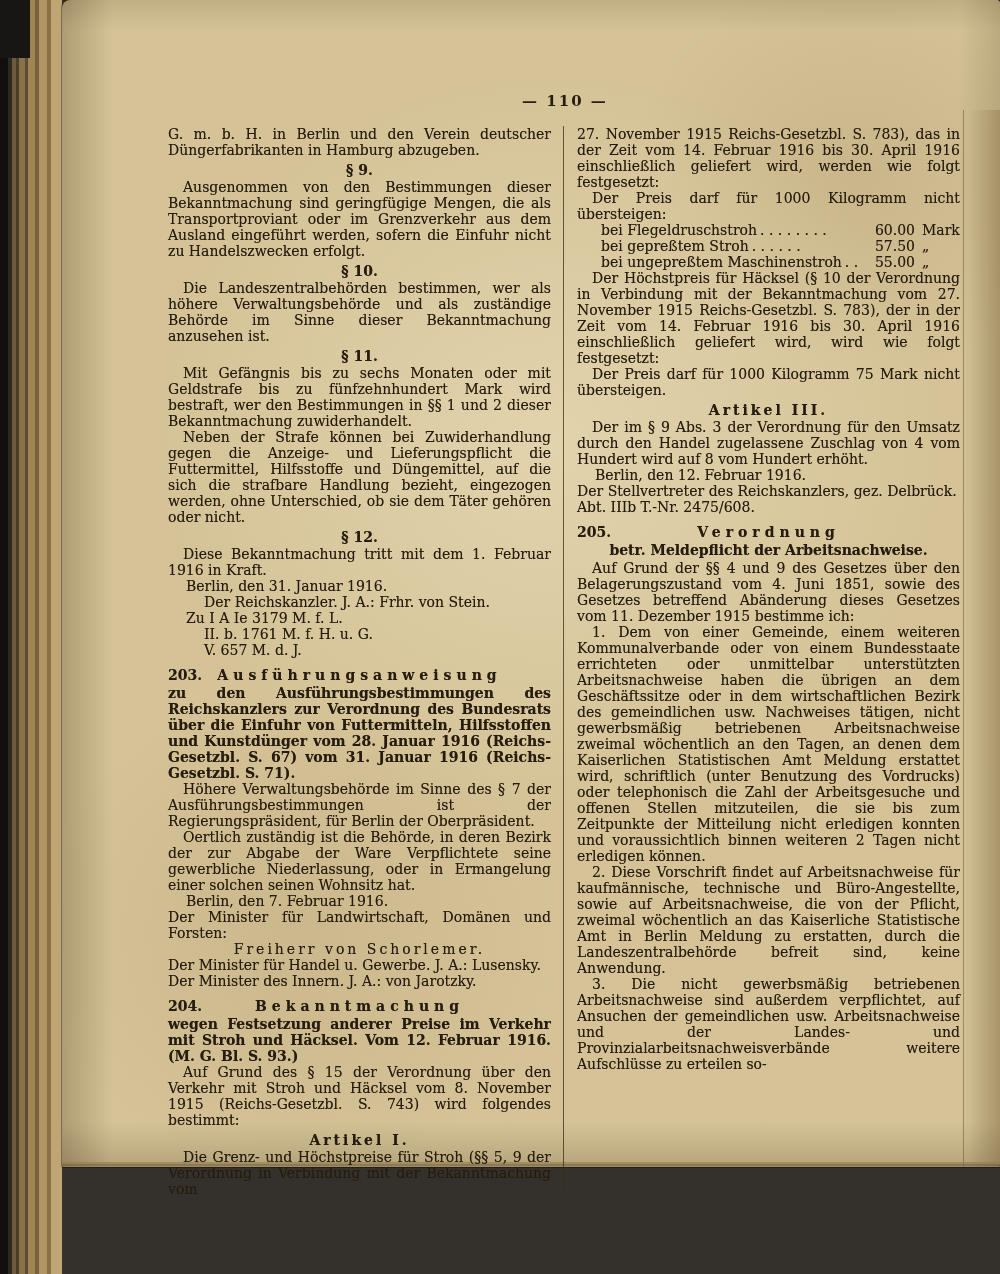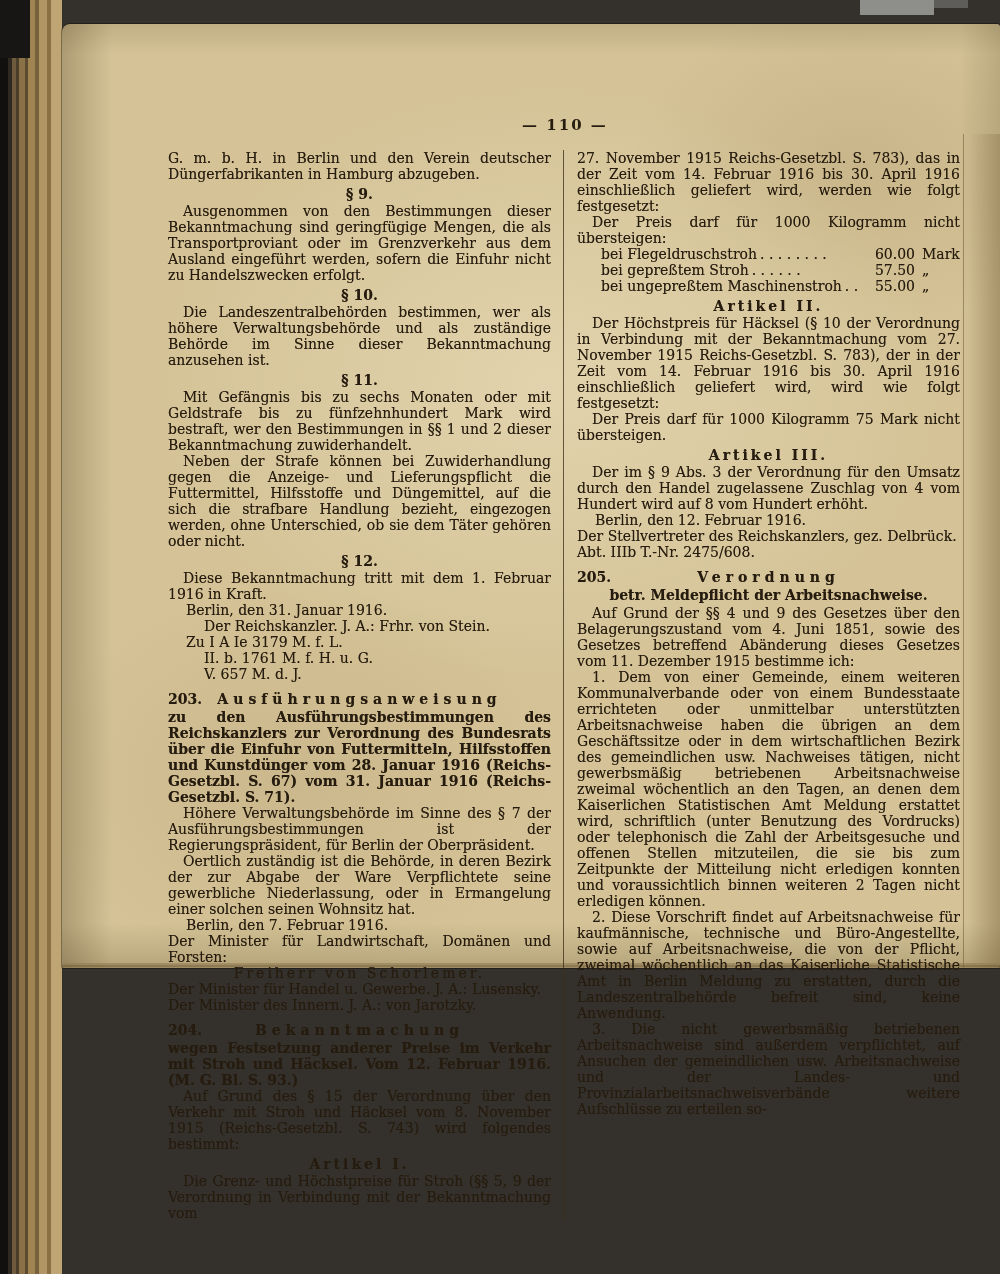--- a/index.html
+++ b/index.html
@@ -27,21 +27,21 @@
       #bfa573 51px,#bfa573 62px);
   }
   .spine-cap{position:absolute;left:0;top:0;width:30px;height:58px;background:#181614;}
 
   
   .artifact-a{position:absolute;left:860px;top:0;width:74px;height:15px;background:#8e8e8a;}
   .artifact-b{position:absolute;left:934px;top:0;width:34px;height:8px;background:#5f5d59;}
 
   
   .paper{
-    position:absolute;left:62px;top:24px;width:938px;height:944px;
+    position:absolute;left:62px;top:0;width:938px;height:1167px;
     background-color:#d5c397;
     background-image:
       radial-gradient(ellipse 60% 45% at 52% 38%, rgba(255,248,224,0.30), rgba(255,248,224,0) 70%),
       radial-gradient(ellipse 40% 30% at 25% 80%, rgba(110,85,40,0.10), rgba(110,85,40,0) 70%),
       radial-gradient(ellipse 35% 25% at 85% 15%, rgba(110,85,40,0.12), rgba(110,85,40,0) 70%),
       linear-gradient(90deg, rgba(70,52,24,0.28) 0px, rgba(70,52,24,0) 50px),
       linear-gradient(270deg, rgba(70,52,24,0.18) 0px, rgba(70,52,24,0) 40px),
       linear-gradient(180deg, rgba(70,52,24,0.15) 0px, rgba(70,52,24,0) 30px),
       linear-gradient(0deg, rgba(70,52,24,0.22) 0px, rgba(70,52,24,0) 45px);
     border-radius:8px 3px 2px 2px;
@@ -148,21 +148,20 @@
               <span class="p-dots">.  .  .  .  .  .</span>
               <span class="p-val">57.50</span>
               <span class="p-unit">„</span>
             </div>
             <div class="blk blk-price">
               <span class="p-label">bei ungepreßtem Maschinenstroh</span>
               <span class="p-dots">.  .</span>
               <span class="p-val">55.00</span>
               <span class="p-unit">„</span>
             </div>
-            <div class="blk blk-h sperr">Artikel II.</div>
             <div class="blk blk-p">Der Höchstpreis für Häcksel (§ 10 der Verordnung in Verbindung mit der Bekanntmachung vom 27. November 1915 Reichs-Gesetzbl. S. 783), der in der Zeit vom 14. Februar 1916 bis 30. April 1916 einschließlich geliefert wird, wird wie folgt festgesetzt:</div>
             <div class="blk blk-p">Der Preis darf für 1000 Kilogramm 75 Mark nicht übersteigen.</div>
             <div class="blk blk-h sperr">Artikel III.</div>
             <div class="blk blk-p">Der im § 9 Abs. 3 der Verordnung für den Umsatz durch den Handel zugelassene Zuschlag von 4 vom Hundert wird auf 8 vom Hundert erhöht.</div>
             <div class="blk blk-sig" style="padding-left: 18px;">Berlin, den 12. Februar 1916.</div>
             <div class="blk blk-pc">Der Stellvertreter des Reichskanzlers, gez. Delbrück.</div>
             <div class="blk blk-pc">Abt. IIIb T.-Nr. 2475/608.</div>
             <div class="blk blk-nh"><span class="nh-num">205.</span><span class="nh-title">Verordnung</span></div>
             <div class="blk blk-sub">betr. Meldepflicht der Arbeitsnachweise.</div>
             <div class="blk blk-p">Auf Grund der §§ 4 und 9 des Gesetzes über den Belagerungszustand vom 4. Juni 1851, sowie des Gesetzes betreffend Abänderung dieses Gesetzes vom 11. Dezember 1915 bestimme ich:</div>

